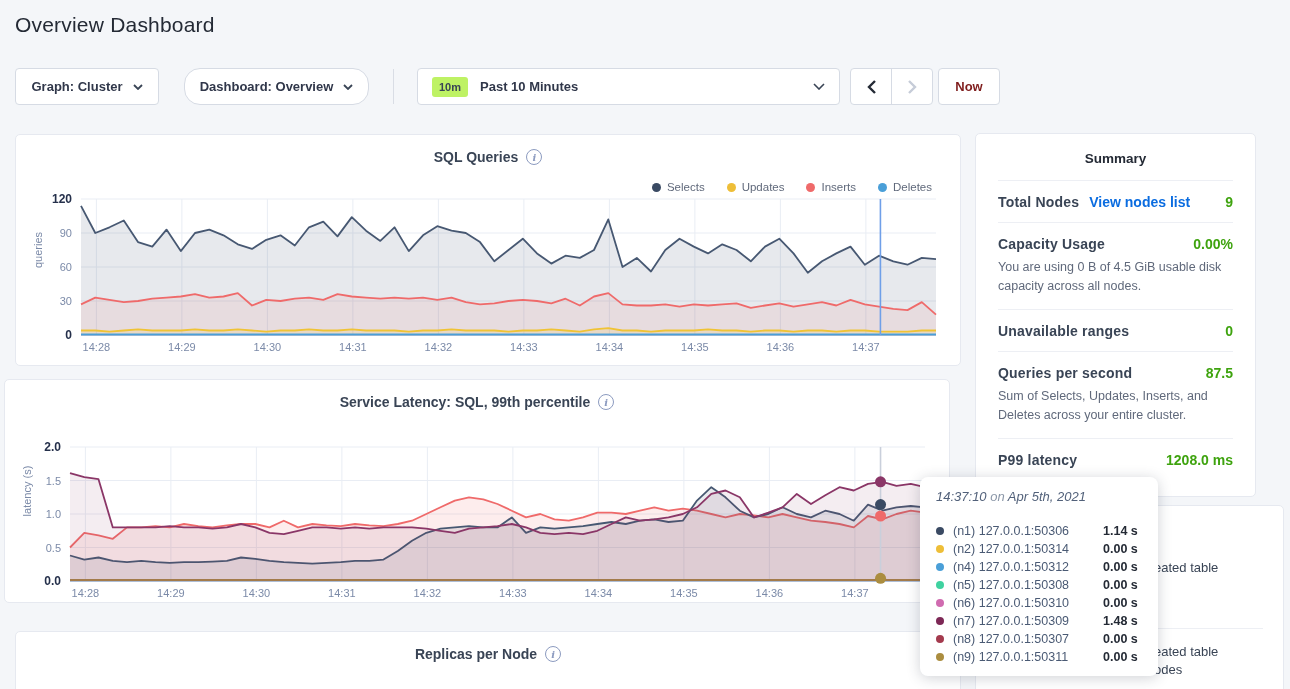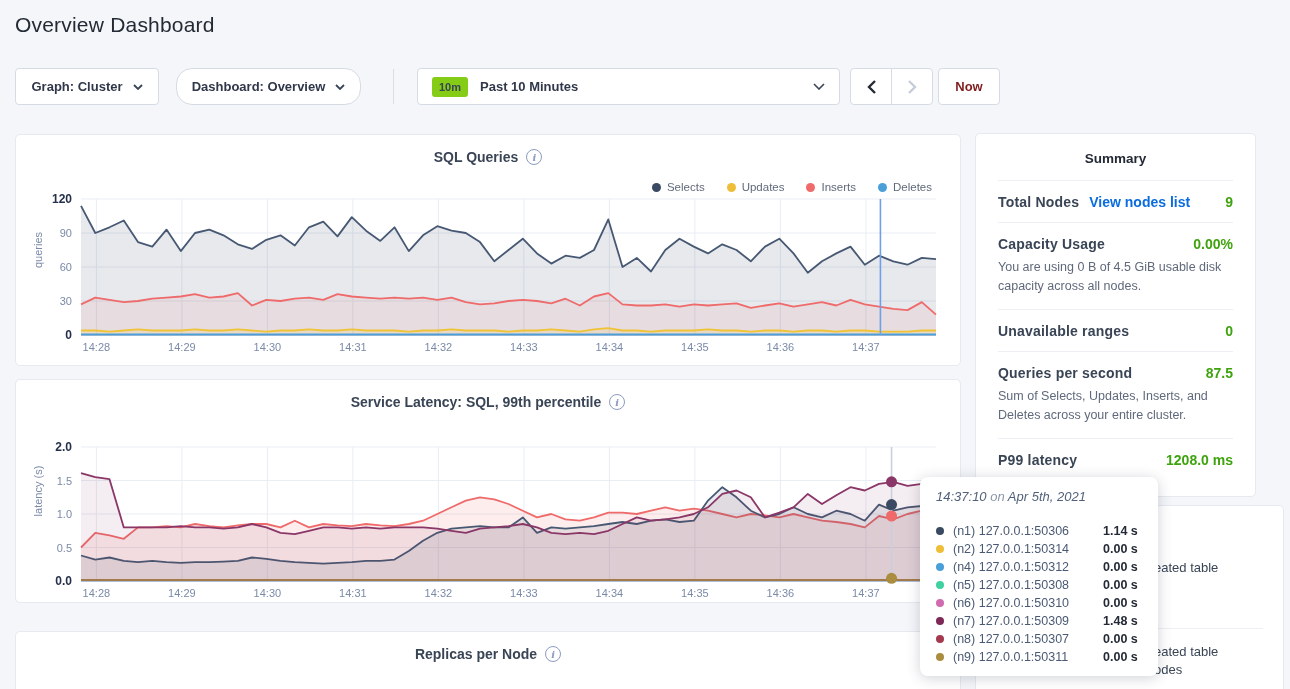--- a/index.html
+++ b/index.html
@@ -11,34 +11,34 @@
     color:#394455;
   }
   .abs { position:absolute; }
   h1.page-title { left:15px; top:13px; font-size:21px; font-weight:500; color:#242a35; letter-spacing:.2px; }
 
   
   .ctl { top:68px; height:37px; background:#fff; border:1px solid #d6dbe4; border-radius:4px;
          display:flex; align-items:center; font-size:13px; font-weight:700; color:#30374a; cursor:pointer; }
   .dd  { justify-content:center; gap:10px; }
   #dd-graph { left:15px; width:144px; }
-  #dd-dash  { left:176px; width:185px;border-radius:16px; }
+  #dd-dash  { left:184px; width:185px;border-radius:16px; }
   .vdivider { left:393px; top:69px; width:1px; height:35px; background:#d9dde5; }
   #timepicker { left:417px; width:423px; padding:0 14px; gap:12px; }
-  .time-badge { background:#84cc16; color:#394455; font-size:11px; font-weight:700; border-radius:3px; padding:4px 7px; }
+  .time-badge { background:#bef264; color:#394455; font-size:11px; font-weight:700; border-radius:3px; padding:4px 7px; }
   #timepicker .chev { margin-left:auto; }
   .arrow-group { left:850px; top:68px; width:83px; height:37px; background:#fff; border:1px solid #d6dbe4; border-radius:4px; display:flex; }
   .arrow-btn { flex:1; display:flex; align-items:center; justify-content:center; cursor:pointer; }
   .arrow-btn + .arrow-btn { border-left:1px solid #d6dbe4; }
   #btn-now { left:938px; width:62px; justify-content:center; color:#7f1d1d; cursor:default; }
 
   
   .card { background:#fff; border:1px solid #e6e9f0; border-radius:5px; }
   #card-sql      { left:15px;  top:134px; width:946px; height:232px; }
-  #card-latency  { left:15px;  top:379px; width:946px; height:224px; }
+  #card-latency  { left:4px;  top:379px; width:946px; height:224px; }
   #card-replicas { left:15px;  top:631px; width:946px; height:90px; }
   #card-summary  { left:975px; top:133px; width:281px; height:364px; padding:0 22px; }
   #card-events   { left:975px; top:505px; width:309px; height:216px; }
 
   .chart-title-row { position:absolute; left:0; right:0; top:14px; display:flex; justify-content:center; align-items:center; gap:8px; }
   .chart-title { font-size:14px; font-weight:700; color:#394455; }
   .info-icon { width:16px; height:16px; border:1.3px solid #8c9bc0; border-radius:50%; color:#8c9bc0;
                font:italic 700 10px "DejaVu Serif", serif; display:flex; align-items:center; justify-content:center; cursor:pointer; }
   .legend { position:absolute; right:28px; top:46px; display:flex; gap:22px; }
   .legend-item { display:flex; align-items:center; gap:6px; font-size:11.5px; color:#60697b; cursor:pointer; }

